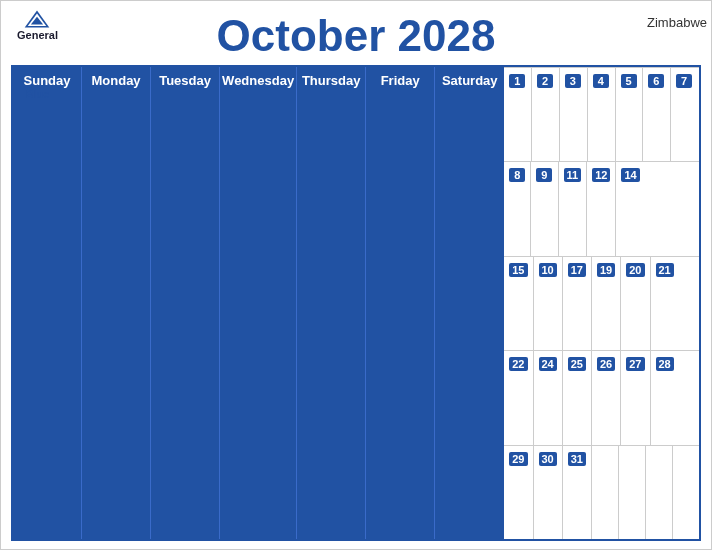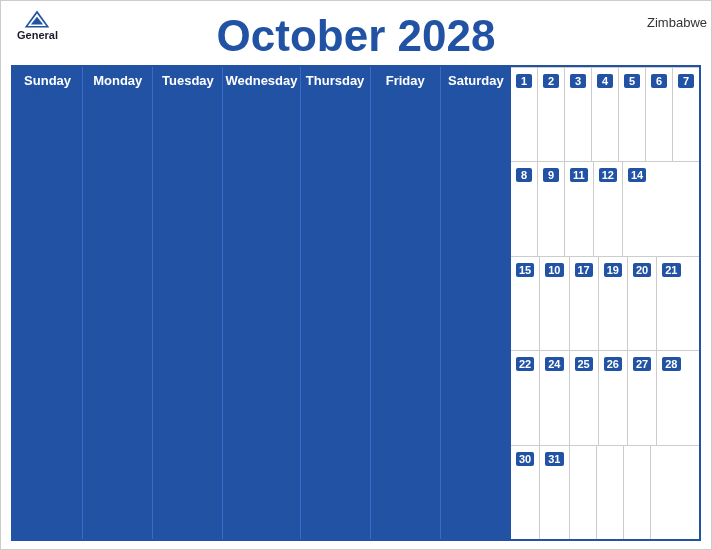--- a/index.html
+++ b/index.html
@@ -180,20 +180,21 @@
         </div>
         <div class="week-row">
           <div class="day-cell"><span class="day-number">22</span></div>
           <div class="day-cell"><span class="day-number">24</span></div>
           <div class="day-cell"><span class="day-number">25</span></div>
           <div class="day-cell"><span class="day-number">26</span></div>
           <div class="day-cell"><span class="day-number">27</span></div>
           <div class="day-cell"><span class="day-number">28</span></div>
         </div>
         <div class="week-row">
+          <div class="day-cell"><span class="day-number">29</span></div>
           <div class="day-cell"><span class="day-number">30</span></div>
           <div class="day-cell"><span class="day-number">31</span></div>
           <div class="day-cell empty"><span class="day-number"></span></div>
           <div class="day-cell empty"><span class="day-number"></span></div>
           <div class="day-cell empty"><span class="day-number"></span></div>
           <div class="day-cell empty"><span class="day-number"></span></div>
         </div>
       </div>
   </div>
 </div>

